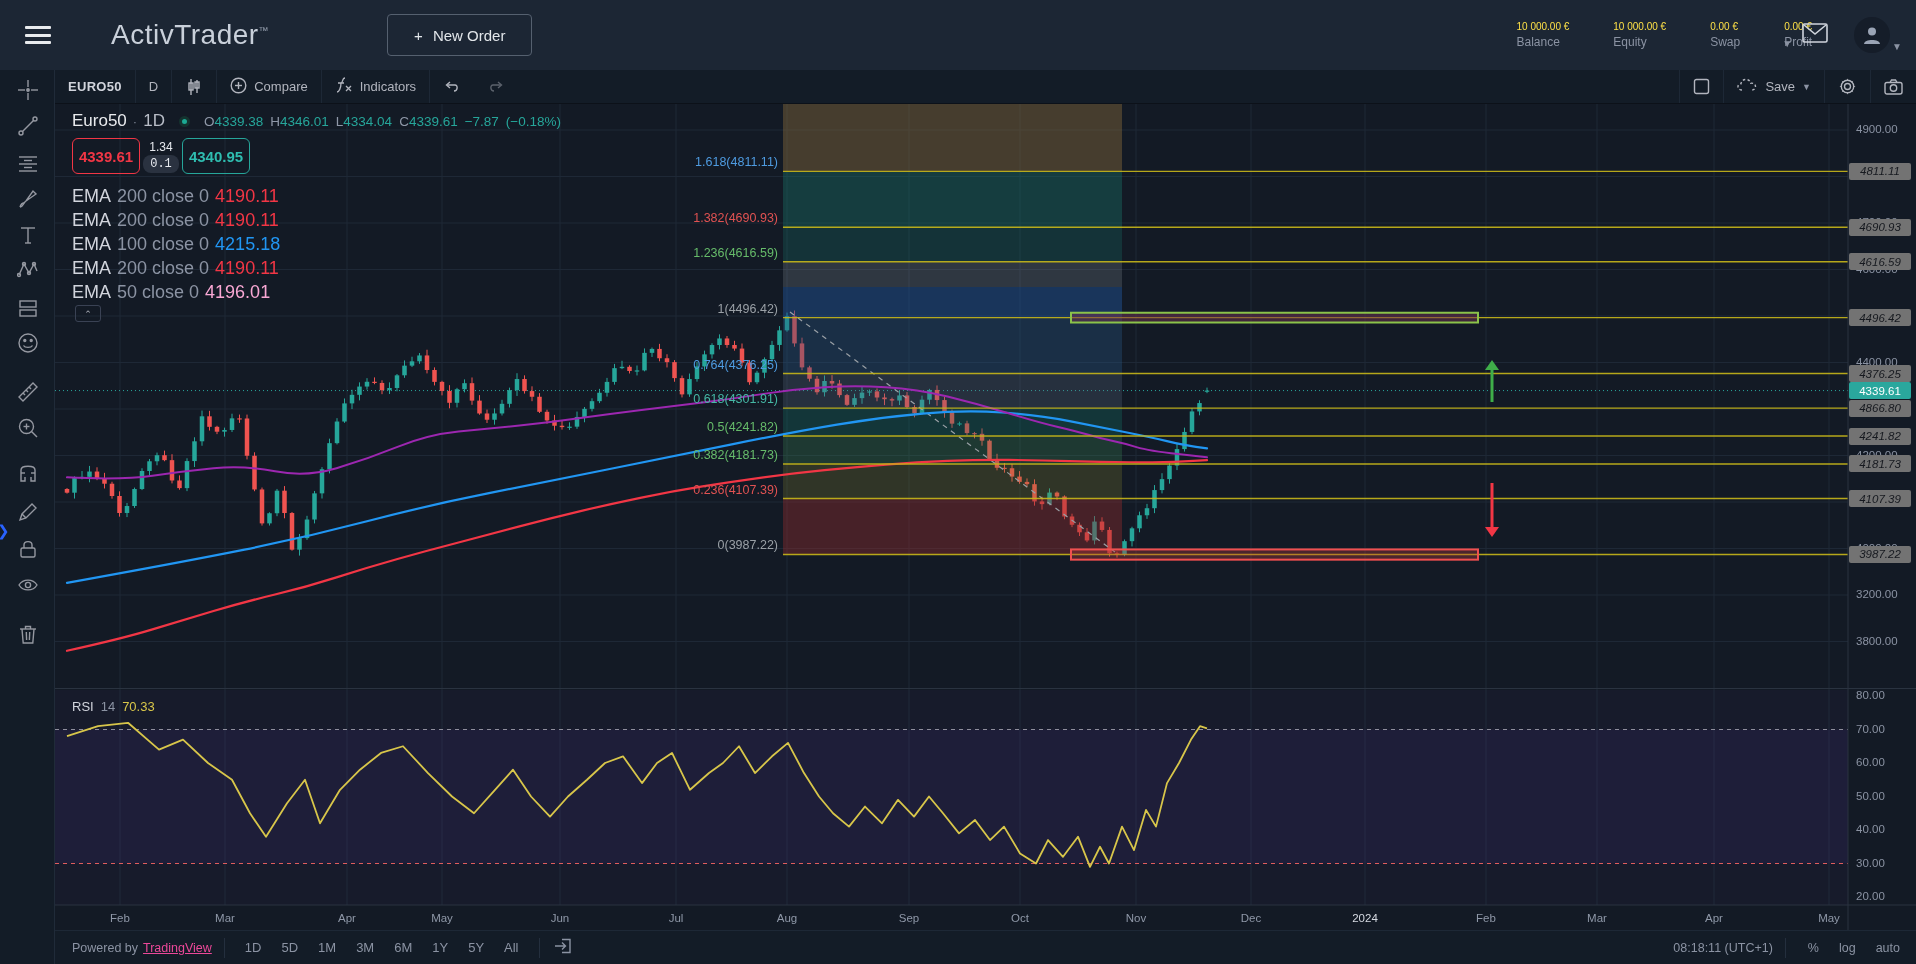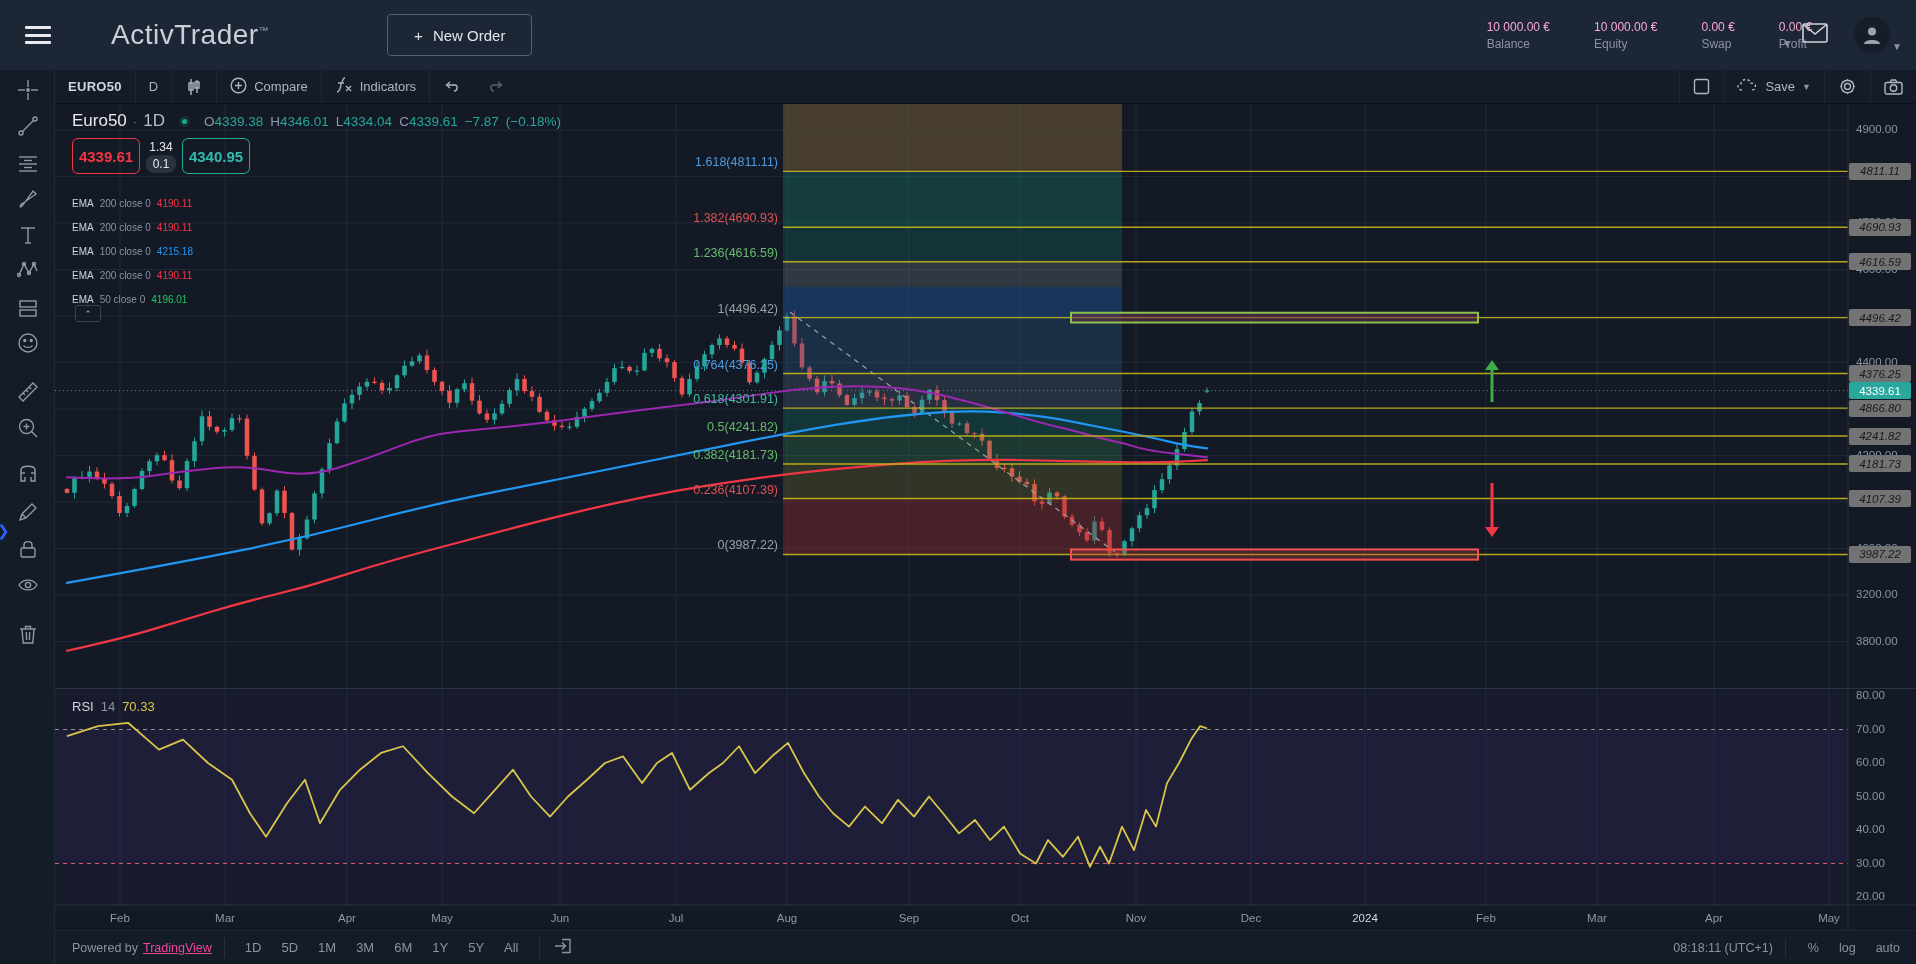--- a/index.html
+++ b/index.html
@@ -8,21 +8,21 @@
 
   
   .topbar{position:absolute;left:0;top:0;width:100%;height:70px;background:#1c2634;display:flex;align-items:center;z-index:30;}
   .hamburger{width:26px;height:18px;margin-left:25px;display:flex;flex-direction:column;justify-content:space-between;cursor:pointer;}
   .hamburger span{display:block;height:3px;background:#e8eaed;border-radius:1px;}
   .logo{margin-left:60px;font-size:28px;font-weight:300;color:#c9d0da;letter-spacing:.5px;}
   .logo sup{font-size:10px;color:#9aa3b2;}
   .new-order{margin-left:118px;height:42px;padding:0 26px;border:1px solid #55606f;border-radius:4px;background:transparent;color:#e2e6ea;font-size:15px;display:flex;align-items:center;gap:10px;cursor:pointer;}
   .metrics{margin-left:auto;display:flex;align-items:center;gap:44px;}
   .metric{display:flex;flex-direction:column;gap:3px;}
-  .metric .v{font-size:12px;color:#f9a8d4;text-align:center;}
+  .metric .v{font-size:10px;color:#fde047;}
   .metric .l{font-size:12px;color:#8b93a3;}
   .profit-caret{color:#8b93a3;font-size:10px;margin-left:-30px;margin-top:16px;}
   .mail{margin-left:10px;margin-right:26px;cursor:pointer;}
   .avatar-wrap{display:flex;align-items:flex-start;margin-right:14px;cursor:pointer;}
   .avatar{width:36px;height:36px;border-radius:50%;background:#151d29;display:flex;align-items:center;justify-content:center;}
   .avatar-caret{color:#8b93a3;font-size:10px;margin-top:24px;margin-left:2px;}
 
   
   .left-toolbar{position:absolute;left:0;top:70px;bottom:0;width:55px;background:#131c27;border-right:1px solid #202b39;z-index:20;}
   .tool{position:absolute;left:14px;width:28px;height:28px;display:flex;align-items:center;justify-content:center;cursor:pointer;}
@@ -48,22 +48,22 @@
   .legend-dot-sep{color:#7d8696;font-size:13px;}
   .status-dot{width:11px;height:11px;border-radius:50%;background:#1ca994;border:3px solid #14332f;align-self:center;margin:0 8px;}
   .ohlc{font-size:13.5px;display:flex;gap:7px;align-items:baseline;}
   .ohlc .k{color:#8f98a8;}
   .ohlc .val{color:#26a69a;}
   .quote-row{position:absolute;left:17px;top:34px;display:flex;align-items:center;z-index:10;}
   .quote-box{width:68px;height:36px;border-radius:6px;display:flex;align-items:center;justify-content:center;font-size:15px;font-weight:bold;}
   .sell-box{border:1.5px solid #f23645;color:#f23645;}
   .buy-box{border:1.5px solid #26a69a;color:#2fbdb0;}
   .spread-col{width:42px;display:flex;flex-direction:column;align-items:center;gap:1px;font-size:12px;color:#e6e9ee;}
-  .spread-low{background:#2a3240;border-radius:8px;padding:2px 7px;}
-  .ema-rows{position:absolute;left:17px;top:87px;z-index:10;font-size:10px;}
+  .spread-low{background:#2a3240;border-radius:8px;padding:2px 7px;font-family:Liberation Mono, monospace;}
+  .ema-rows{position:absolute;left:17px;top:80px;z-index:10;font-size:18px;}
   .ema-row{height:24px;display:flex;align-items:center;gap:6px;}
   .ema-name{color:#d1d4dc;}
   .ema-params{color:#8b93a3;}
   .collapse-btn{position:absolute;left:20px;top:201px;width:26px;height:17px;border:1px solid #3a4254;border-radius:3px;color:#b2b5be;font-size:9px;display:flex;align-items:center;justify-content:center;z-index:10;cursor:pointer;}
   .rsi-legend{position:absolute;left:17px;top:595px;z-index:10;font-size:13px;display:flex;gap:7px;}
   .rsi-name{color:#d1d4dc;}
   .rsi-len{color:#8b93a3;}
   .pane-collapse{position:absolute;left:-4px;top:790px;color:#7d8696;font-size:13px;z-index:11;}
 
   
@@ -775,21 +775,21 @@
           <span style="color:#2196f3">4215.18</span>
         </div>
         <div class="ema-row">
           <span class="ema-name">EMA</span>
           <span class="ema-params">200 close 0</span>
           <span style="color:#f23645">4190.11</span>
         </div>
         <div class="ema-row">
           <span class="ema-name">EMA</span>
           <span class="ema-params">50 close 0</span>
-          <span style="color:#22c55e">4196.01</span>
+          <span style="color:#f9a8d4">4196.01</span>
         </div>
       </div>
     <div class="collapse-btn">⌃</div>
 
     <div class="rsi-legend">
       <span class="rsi-name">RSI</span>
       <span class="rsi-len">14</span>
       <span id="rsiVal" style="color: rgb(216, 198, 74);">70.33</span>
     </div>
     <span class="pane-collapse">‹</span>

